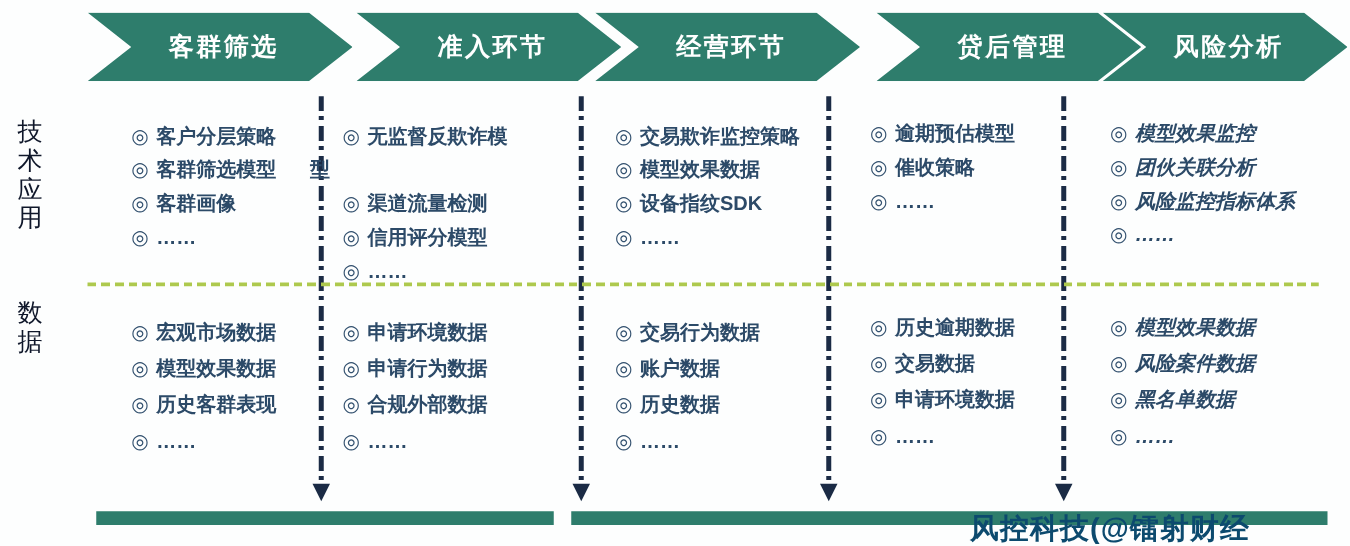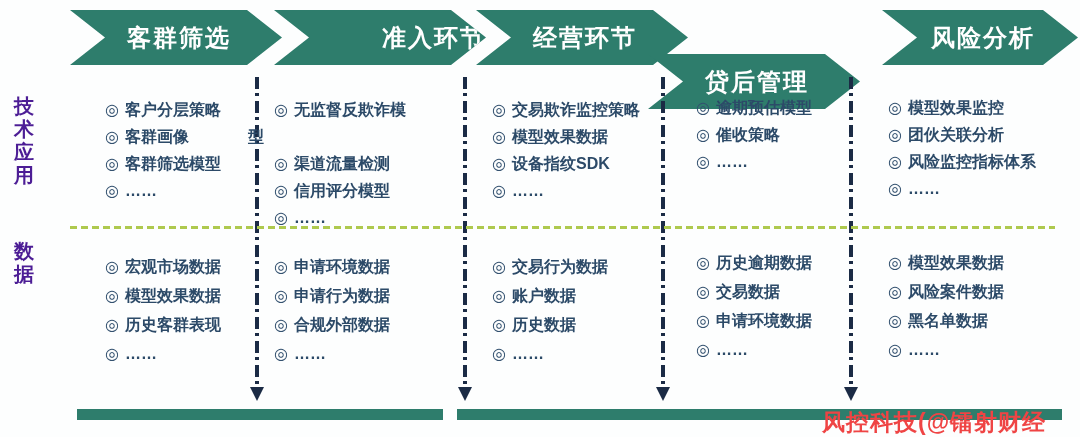--- a/index.html
+++ b/index.html
@@ -5,32 +5,32 @@
   html,body{margin:0;padding:0;background:#ffffff;}
   .canvas{
     position:relative;width:1080px;height:437px;background:#fdfefe;overflow:hidden;
     font-family:"Liberation Sans","DejaVu Sans",sans-serif;
   }
   
   .stage{
     position:absolute;top:10px;height:55px;background:#2e7d6c;
     clip-path:polygon(0% 0%, calc(100% - 35px) 0%, 100% 50%, calc(100% - 35px) 100%, 0% 100%, 35px 50%);
     display:flex;align-items:center;justify-content:center;
-    color:#ffffff;font-size:24px;font-weight:bold;letter-spacing:2px;
+    color:#ffffff;font-size:20px;font-weight:bold;letter-spacing:2px;
     padding-left:6px;box-sizing:border-box;
   }
   .s1{left:70px;width:212px;}
-  .s2{left:274px;width:212px;justify-content:flex-end;}
+  .s2{left:285px;width:212px;}
   .s3{left:476px;width:212px;}
-  .s4{left:648px;width:212px;margin-top:44px;}
+  .s4{left:701px;width:212px;}
   .s5{left:882px;width:196px;}
   
   .side-label{
-    position:absolute;left:12px;width:24px;color:#4c1d95;font-size:20px;
-    line-height:23px;font-weight:700;word-break:break-all;text-align:center;
+    position:absolute;left:12px;width:24px;color:#0f172a;font-size:20px;
+    line-height:23px;font-weight:400;word-break:break-all;text-align:center;
   }
   .side-tech{top:95px;}
   .side-data{top:240px;}
   
   .vsep{
     position:absolute;top:77px;width:4px;height:310px;
     background:repeating-linear-gradient(to bottom,#1b2b45 0 12px,transparent 12px 16px,#1b2b45 16px 19px,transparent 19px 24px);
   }
   .vsep::after{
     content:"";position:absolute;left:-5px;top:100%;
@@ -48,30 +48,30 @@
   .col li{margin-left:-26px;text-indent:26px;line-height:27px;}
   .col.datalist li{line-height:29px;}
   .bullet{margin-right:6px;color:#33516f;font-weight:400;}
   .tech{top:96px;}
   .datalist{top:252px;}
   .c1{left:105px;width:172px;}
   .c2{left:274px;width:142px;}
   .c2.datalist{width:175px;}
   .c3{left:492px;width:185px;}
   .c4{left:696px;width:165px;}
-  .c5{left:888px;width:186px;}
+  .c5{left:888px;width:186px;font-style:italic;}
   .c4.tech,.c5.tech{top:94px;}
   .c4.datalist,.c5.datalist{top:248px;}
   
   .bar{position:absolute;top:409px;height:11px;background:#2e7d6c;z-index:1;}
   .bar1{left:77px;width:366px;}
   .bar2{left:457px;width:605px;}
   .watermark{
-    position:absolute;left:822px;top:407px;z-index:2;
-    color:#ef4444;font-size:23px;font-weight:600;letter-spacing:1px;white-space:nowrap;
+    position:absolute;left:776px;top:407px;z-index:2;
+    color:#0c4a6e;font-size:23px;font-weight:600;letter-spacing:1px;white-space:nowrap;
   }
 </style>
 </head>
 <body>
 
 <div class="canvas">
 
   <div class="stage s1">
     <span>客群筛选</span>
   </div>
@@ -94,22 +94,22 @@
   <div class="vsep v1"></div>
   <div class="vsep v2"></div>
   <div class="vsep v3"></div>
   <div class="vsep v4"></div>
 
   <div class="hsep"></div>
 
   <div class="col tech c1">
       <ul>
     <li><span class="bullet">◎</span><span>客户分层策略</span></li>
+    <li><span class="bullet">◎</span><span>客群筛选模型</span></li>
     <li><span class="bullet">◎</span><span>客群画像</span></li>
-    <li><span class="bullet">◎</span><span>客群筛选模型</span></li>
     <li><span class="bullet">◎</span><span>……</span></li>
   </ul>
     </div>
   <div class="col tech c2">
       <ul>
     <li><span class="bullet">◎</span><span>无监督反欺诈模型</span></li>
     <li><span class="bullet">◎</span><span>渠道流量检测</span></li>
     <li><span class="bullet">◎</span><span>信用评分模型</span></li>
     <li><span class="bullet">◎</span><span>……</span></li>
   </ul>

